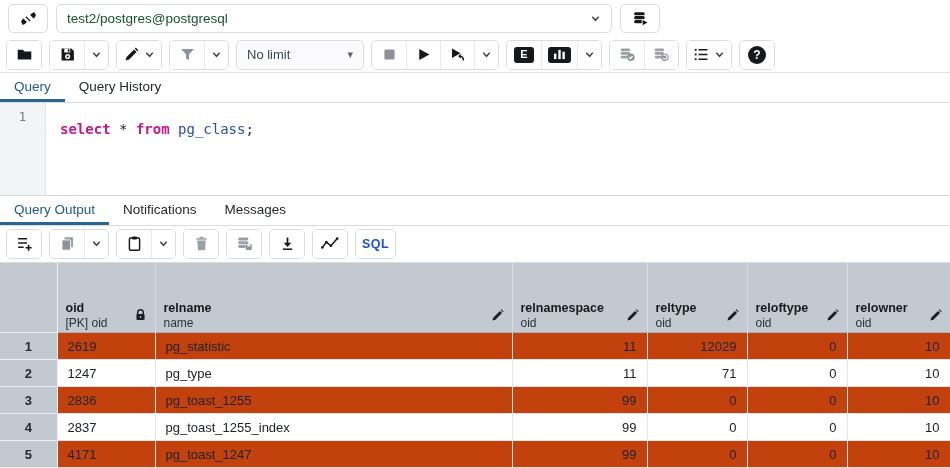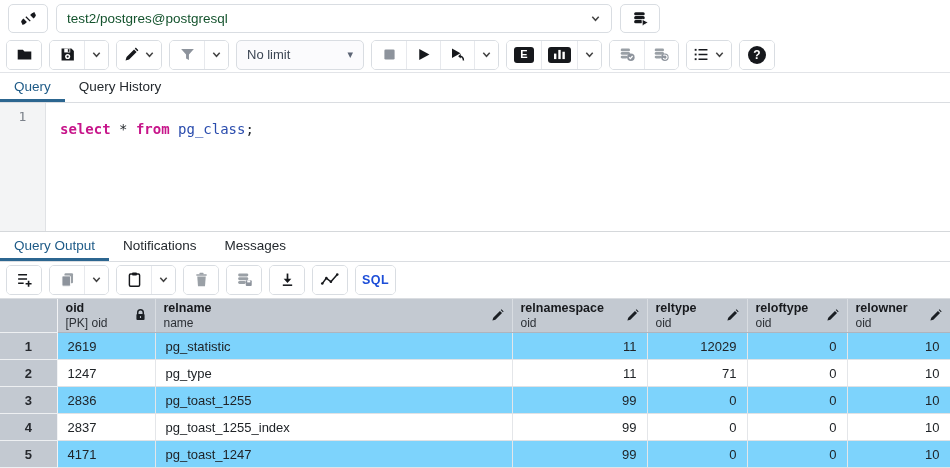--- a/index.html
+++ b/index.html
@@ -61,27 +61,27 @@
 
   
   .output { border-top:1px solid #d5d8db; background:#fff; }
   .out-toolbar { display:flex; align-items:center; gap:7px; padding:3px 6px; height:37px; border-bottom:1px solid #dadde1; background:#fff; }
   .sql-btn { font-family:"Liberation Sans", sans-serif; font-weight:bold; font-size:12.5px; letter-spacing:0.5px; color:#1d4ed8; }
 
   
   table { border-collapse:collapse; table-layout:fixed; width:950px; font-size:13px; }
   th { background:#c3c9d1; font-weight:normal; text-align:left; padding:0; height:33px;
        border-right:1px solid #d9dde2; border-bottom:1px solid #aeb4bd; }
-  th .hcell { display:flex; align-items:center; justify-content:space-between; padding:2px 8px; height:100%; }
+  th .hcell { display:flex; align-items:center; justify-content:space-between; padding:2px 8px; height:100%;margin-top:36px; }
   th .hname { font-weight:bold; font-size:12.5px; color:#17191d; line-height:1.2; }
   th .hsub { font-size:12px; color:#2c3036; line-height:1.2; }
   td { height:27px; padding:0 10px; border-right:1px solid #e4e6e9; border-bottom:1px solid #e0e2e5; color:#202428; white-space:nowrap; overflow:hidden; }
   td.rownum, th.corner { background:#c3c9d1; text-align:center; font-weight:bold; color:#26292e;
        border-right:1px solid #f2f3f5; border-bottom:1px solid #eef0f2; }
-  tr.stripe td:not(.rownum) { background:#7dd3fc; }
+  tr.stripe td:not(.rownum) { background:#c2410c; }
   tr:not(.stripe) td:not(.rownum) { background:#fff; }
   td.num { text-align:right; }
   .hicon { flex:0 0 auto; margin-left:4px; }
 </style>
 </head>
 <body>
 
 <div class="app">
 
   <div class="topbar">

